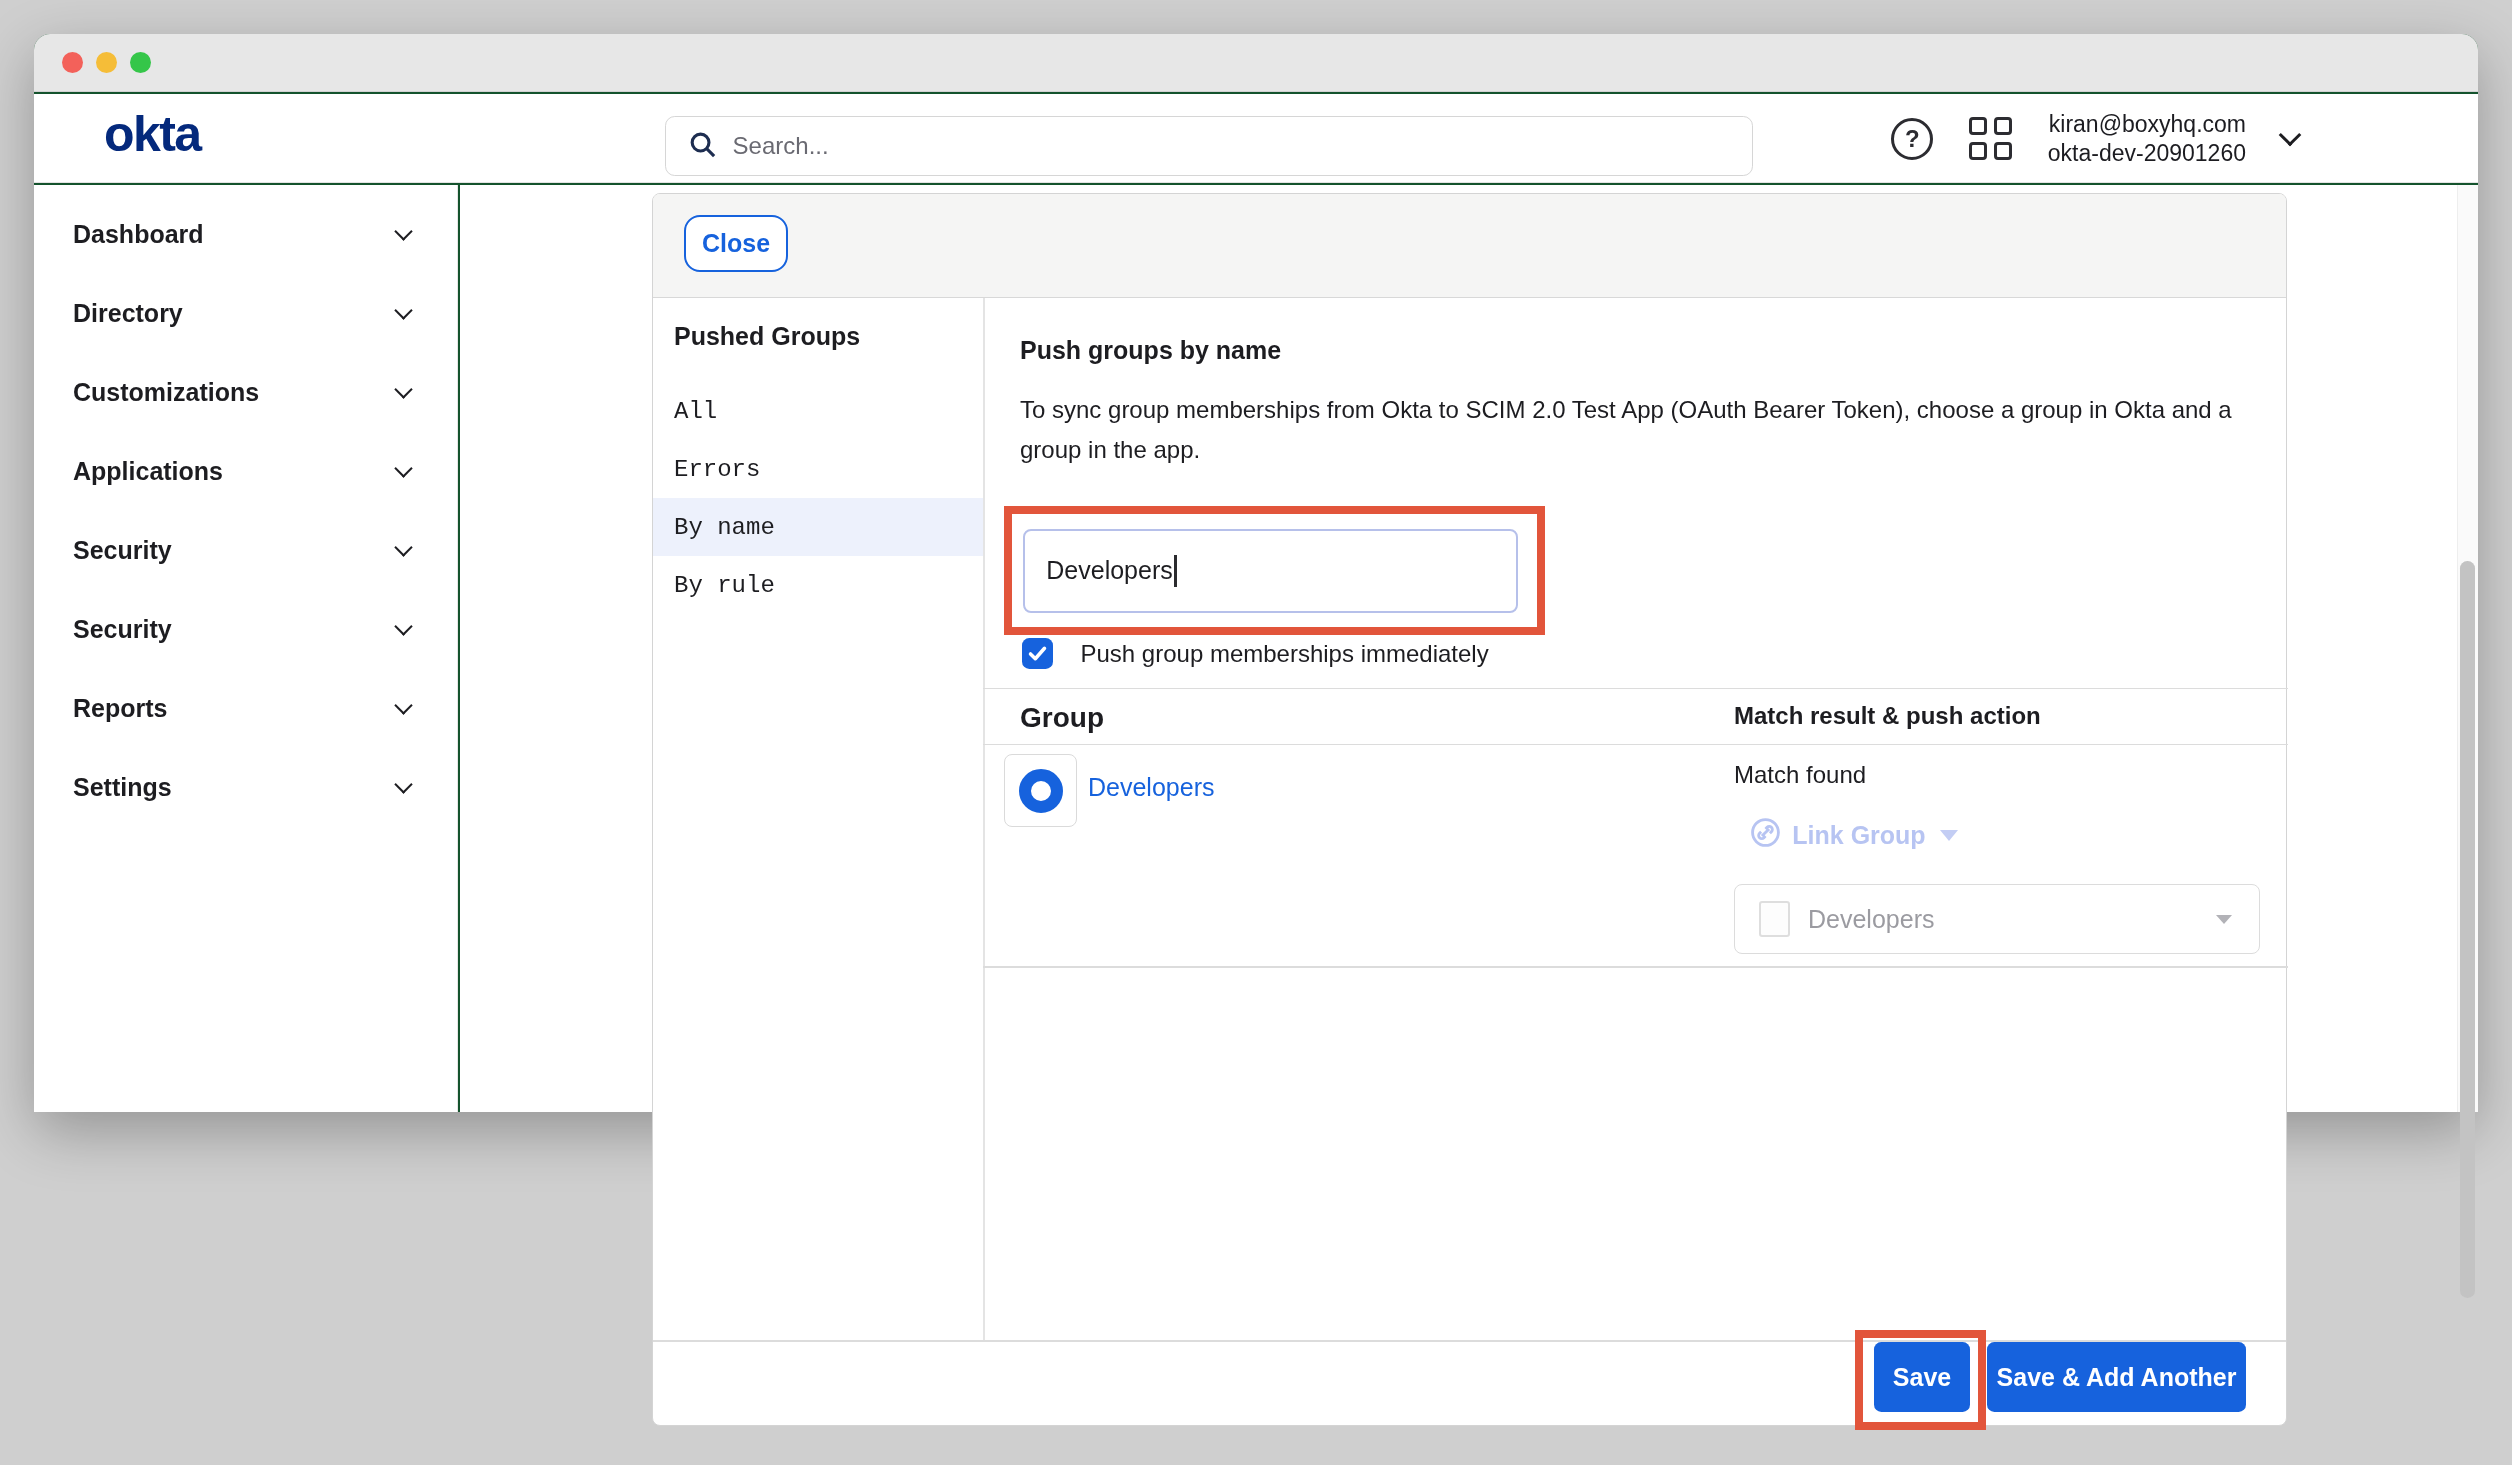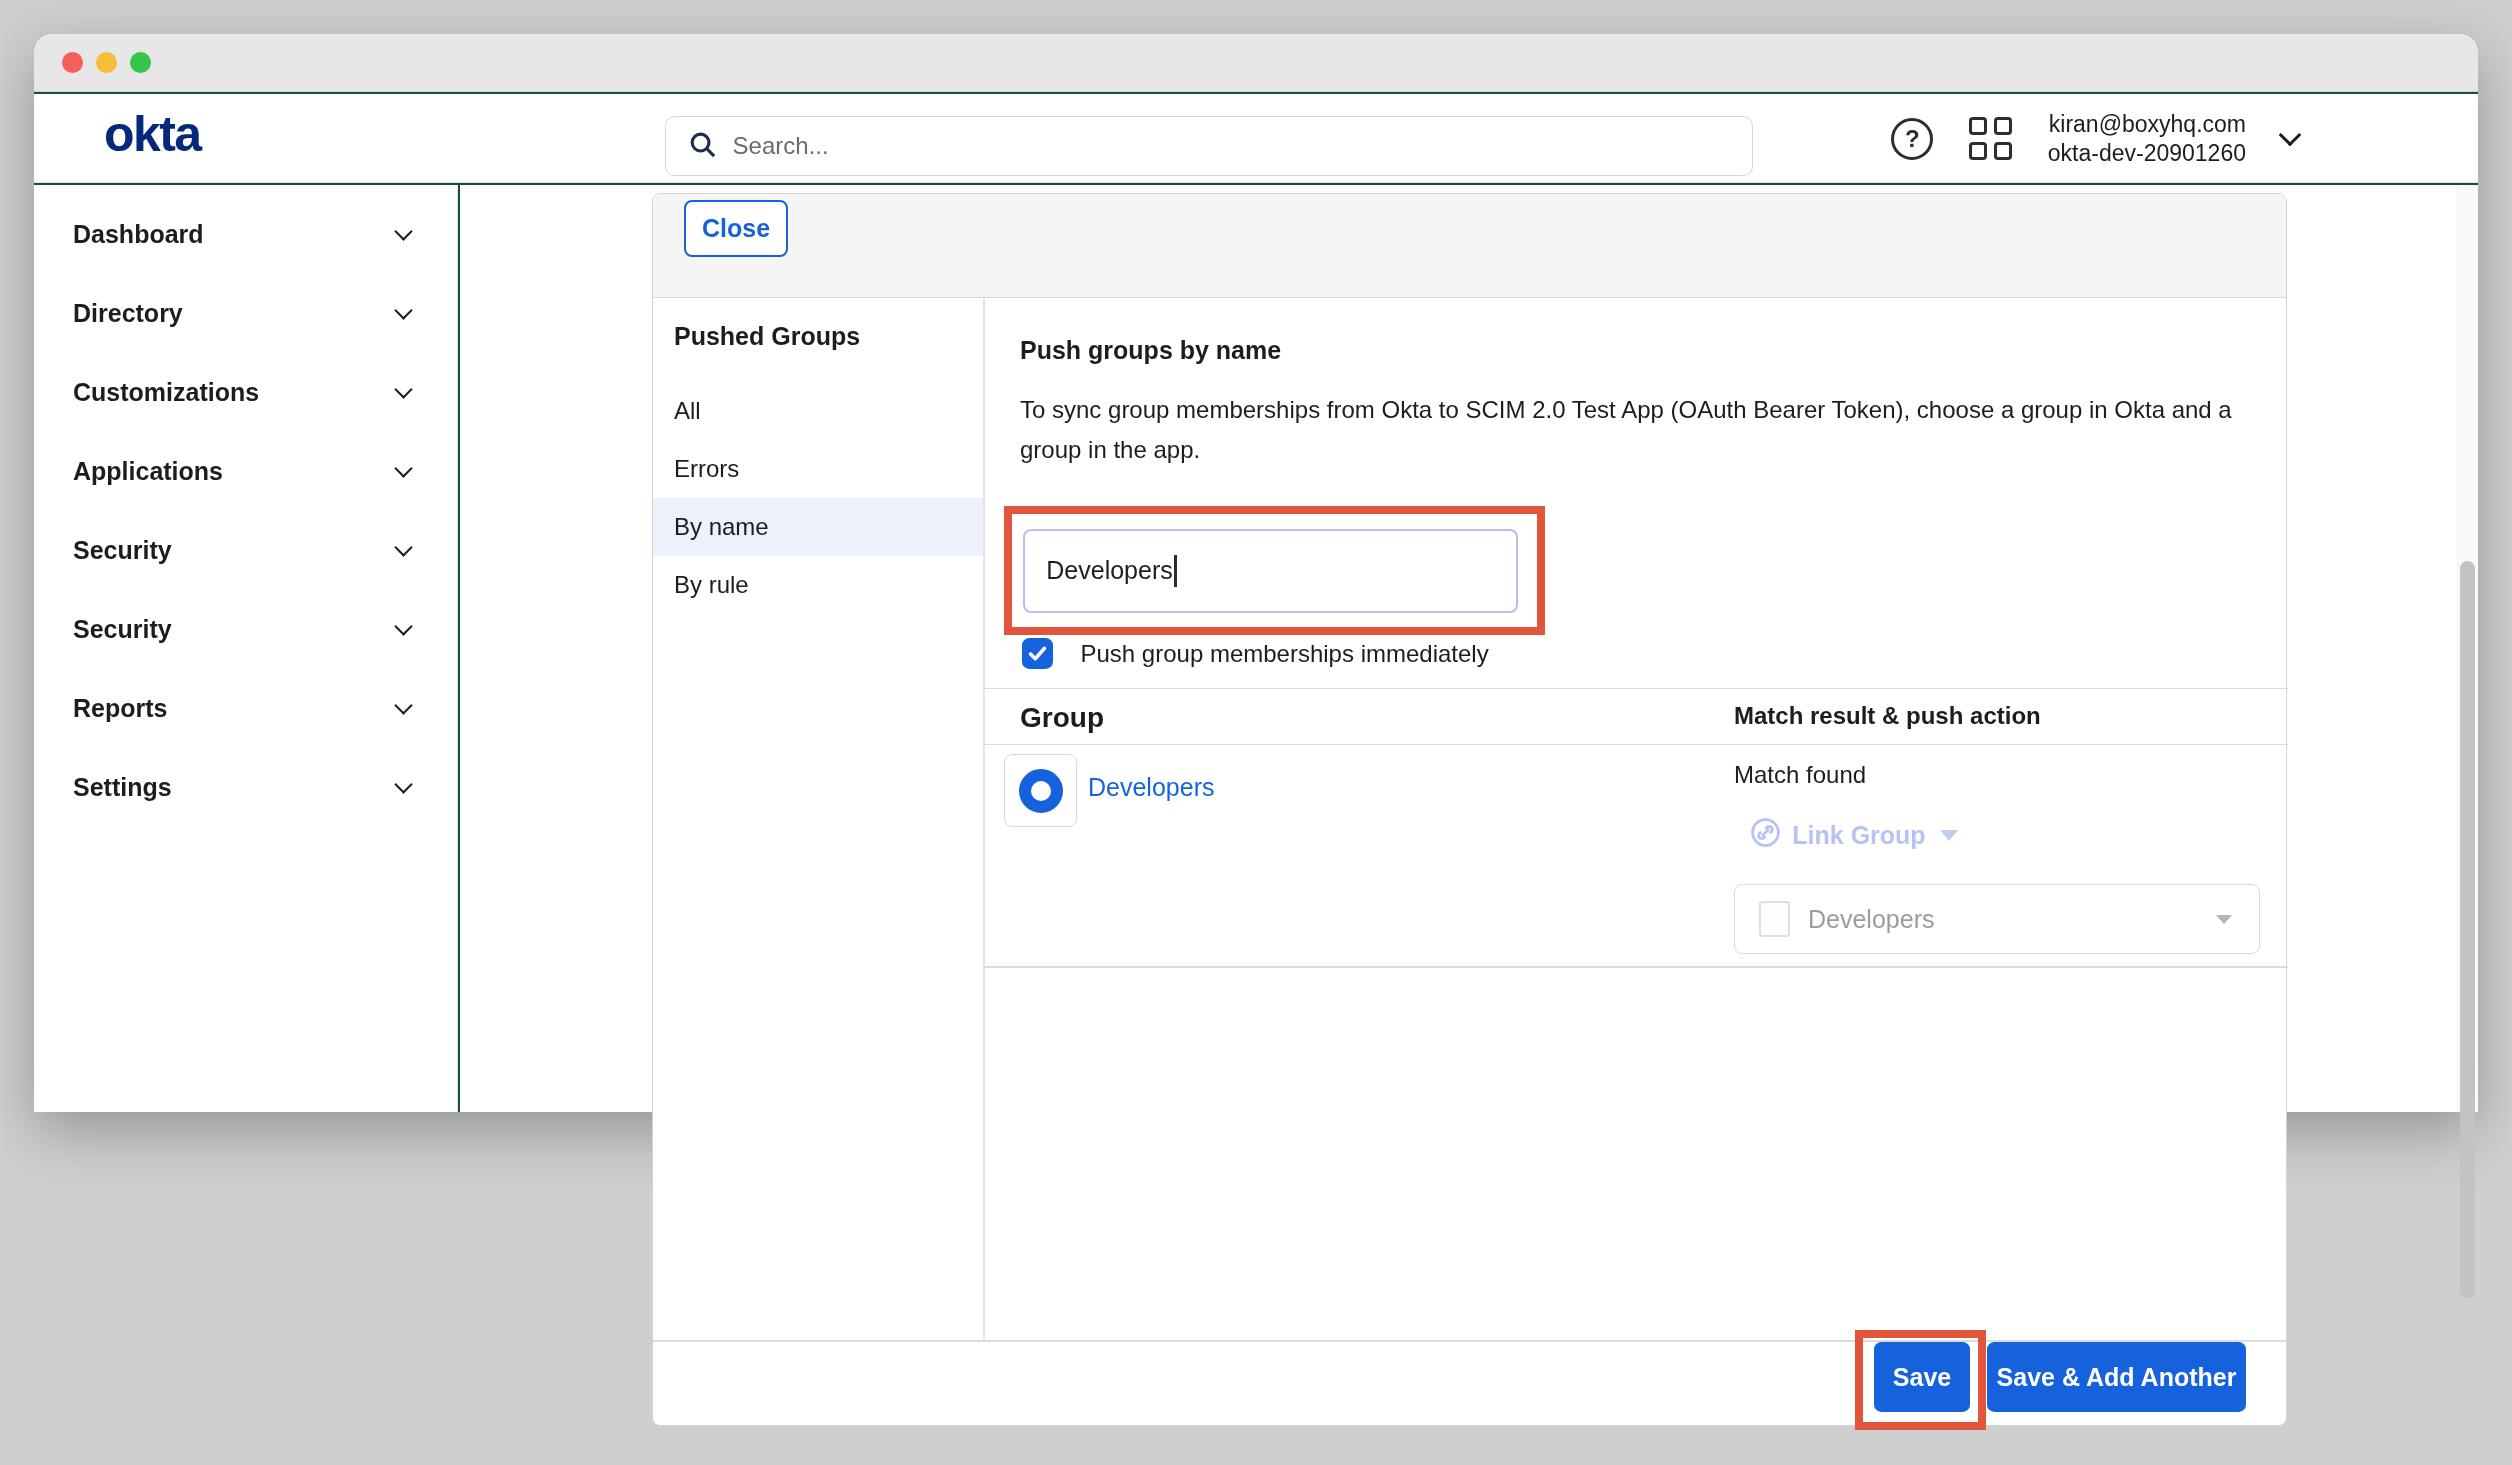--- a/index.html
+++ b/index.html
@@ -98,31 +98,31 @@
   .panel {
     position:absolute; left:618px; top:159px; width:1635px; height:1233px;
     background:#fff; border:1.6px solid #d4d4d4; border-radius:8px;
   }
   .panel-header {
     position:absolute; left:0; top:0; width:100%; height:104px;
     background:#f5f5f4; border-bottom:1.6px solid #d8d8d8;
     border-radius:6.5px 6.5px 0 0;
   }
   .close-btn {
-    position:absolute; left:31px; top:6px; width:104px; height:57px;
-    background:#fff; border:2.4px solid #1662dd; border-radius:8px;
+    position:absolute; left:31px; top:21px; width:104px; height:57px;
+    background:#fff; border:2.4px solid #1662dd; border-radius:16px;
     color:#1662dd; font-size:25px; font-weight:bold;
     font-family:"Liberation Sans",sans-serif; cursor:pointer;
   }
 
   
   .subnav-divider { position:absolute; left:330px; top:104px; width:1.6px; height:1042px; background:#e4e4e4; }
   .subnav-title { position:absolute; left:21px; top:128px; font-size:25px; font-weight:bold; }
   .subnav-list { position:absolute; left:0; top:188px; width:330px; }
-  .subnav-item { height:58px; display:flex; align-items:center; padding-left:21px; font-size:24px; cursor:pointer; }
+  .subnav-item { height:58px; display:flex; align-items:center; padding-left:21px; font-size:24px; cursor:pointer;font-family:Liberation Mono, monospace; }
   .subnav-item.active { background:#edf1fc; }
 
   
   .form-title { position:absolute; left:367px; top:142px; font-size:25px; font-weight:bold; }
   .form-desc  { position:absolute; left:367px; top:196px; width:1263px; font-size:24px; line-height:40px; }
 
   .input-annotation {
     position:absolute; left:351px; top:312px; width:541px; height:129px;
     border:8px solid #e2553b; z-index:5;
   }

